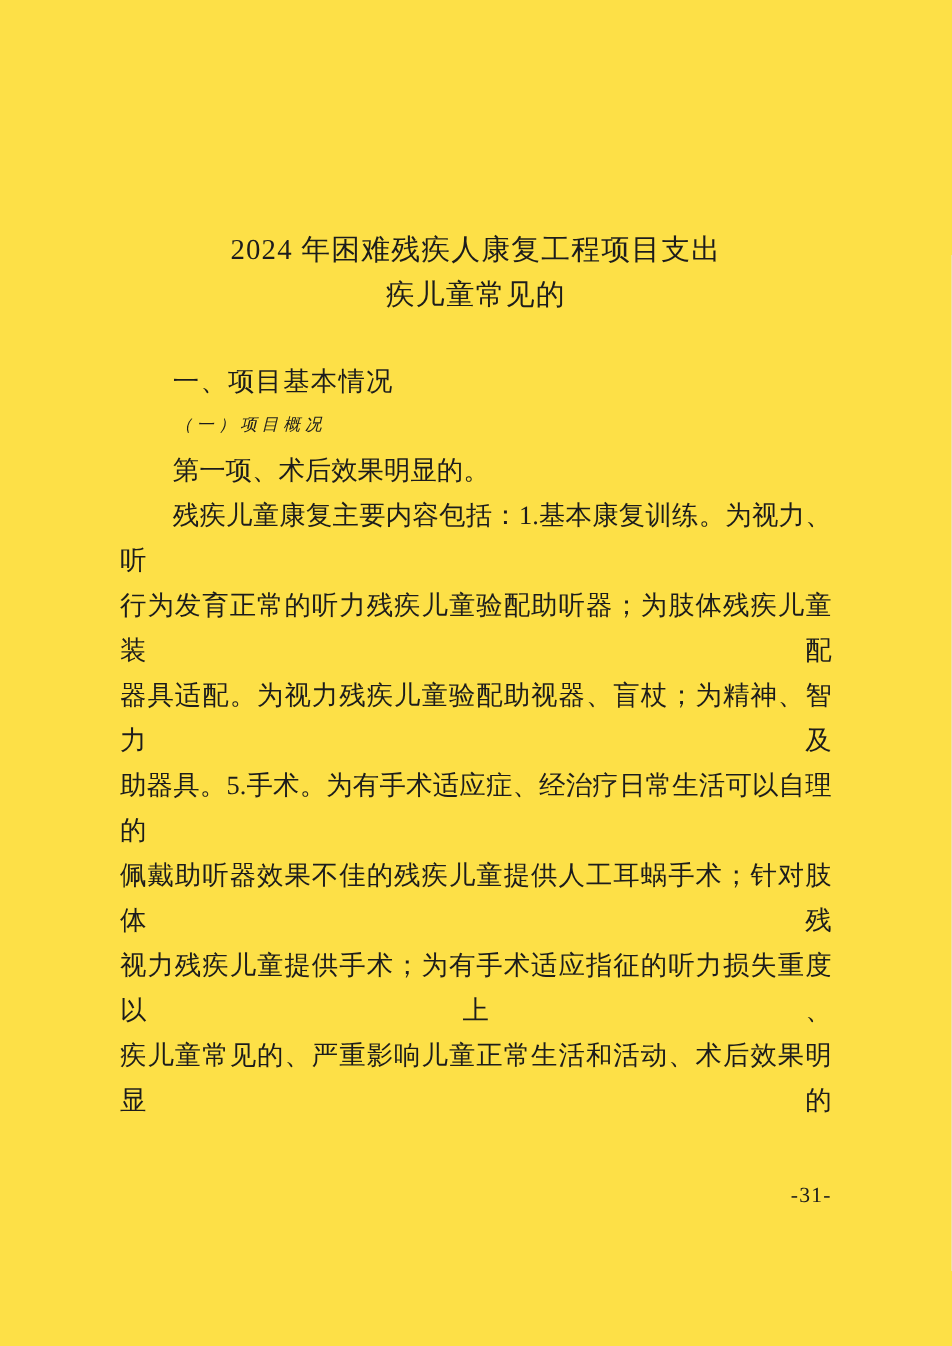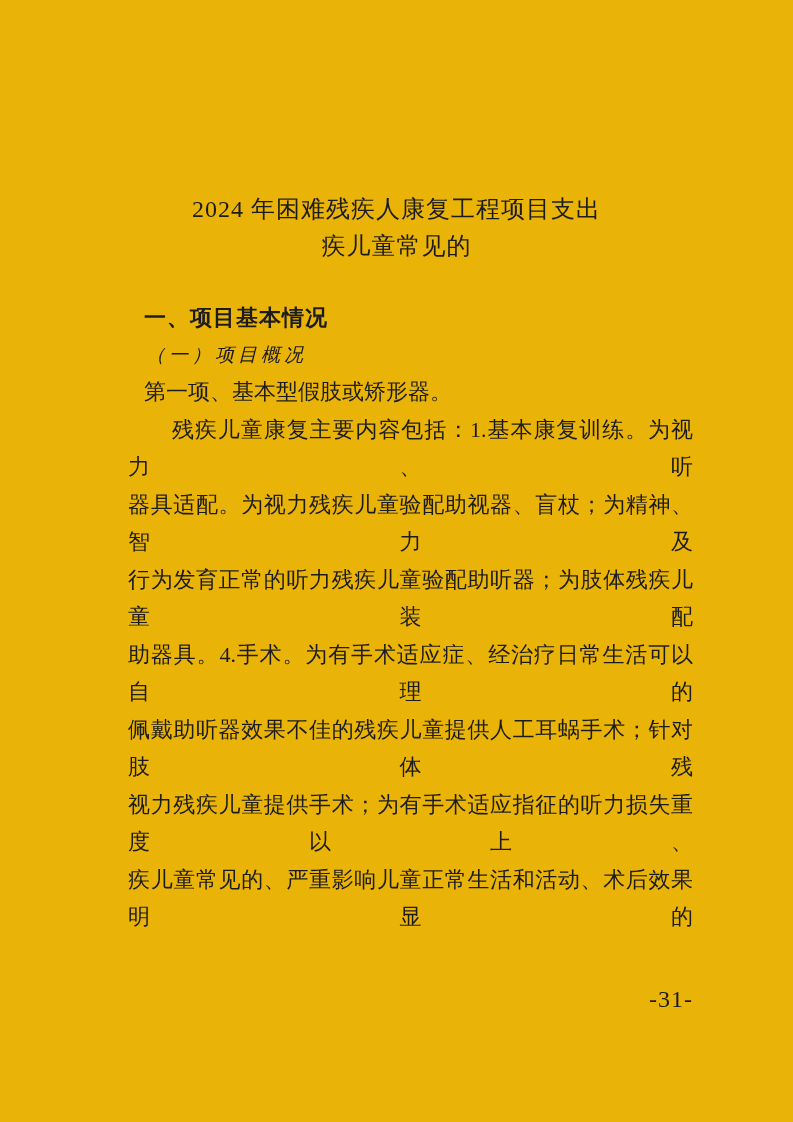--- a/index.html
+++ b/index.html
@@ -4,21 +4,21 @@
 <style>
   html, body {
     margin: 0;
     padding: 0;
     background: #e8e8e8;
   }
   .page {
     position: relative;
     width: 793px;
     height: 1122px;
-    background: #eab308;
+    background: #fde047;
     margin: 0 auto;
     overflow: hidden;
     color: #1c1c1c;
     font-family: "Liberation Serif", "DejaVu Serif", serif;
   }
   .content {
     position: absolute;
     left: 100px;
     top: 0;
     width: 593px;
@@ -29,77 +29,76 @@
     font-size: 24px;
     line-height: 37px;
     font-weight: 400;
     letter-spacing: 1px;
   }
   .section-heading {
     margin: 34px 0 0 0;
     padding-left: 44px;
     font-size: 22px;
     line-height: 37px;
-    font-weight: bold;
+    font-weight: normal;
     font-family: "Liberation Sans", "DejaVu Sans", sans-serif;
     letter-spacing: 1px;
   }
   .subsection-heading {
     margin: 0;
     padding-left: 46px;
-    font-size: 19px;
+    font-size: 14px;
     line-height: 37px;
     font-weight: 500;
     font-style: italic;
     letter-spacing: 4px;
   }
   .body-text {
     font-size: 22px;
   }
   .line {
     line-height: 37.5px;
     white-space: pre-wrap;
   }
   .jst {
     text-align: justify;
     text-align-last: justify;
     text-justify: inter-character;
-    margin-left: 28px;
   }
   .ind {
     text-indent: 44px;
   }
   .page-number {
     position: absolute;
     right: 100px;
     top: 986px;
-    font-size: 24px;
+    font-size: 18px;
     letter-spacing: 1px;
   }
 </style>
 </head>
 <body>
 
 <div class="page">
   <div class="content">
 
     <div class="doc-title">
       <div>2024 年困难残疾人康复工程项目支出</div>
       <div>疾儿童常见的</div>
     </div>
 
     <h2 class="section-heading">一、项目基本情况</h2>
     <h3 class="subsection-heading">（一）项目概况</h3>
 
     <div class="body-text">
-      <div class="line ind">第一项、基本型假肢或矫形器。</div>
+      <div class="line ind">第一项、术后效果明显的。</div>
       <div class="line ind jst">残疾儿童康复主要内容包括：1.基本康复训练。为视力、听</div>
+      <div class="line jst">行为发育正常的听力残疾儿童验配助听器；为肢体残疾儿童装配</div>
       <div class="line jst">器具适配。为视力残疾儿童验配助视器、盲杖；为精神、智力及</div>
-      <div class="line jst">行为发育正常的听力残疾儿童验配助听器；为肢体残疾儿童装配</div>
-      <div class="line jst">助器具。4.手术。为有手术适应症、经治疗日常生活可以自理的</div>
+      <div class="line jst">助器具。5.手术。为有手术适应症、经治疗日常生活可以自理的</div>
       <div class="line jst">佩戴助听器效果不佳的残疾儿童提供人工耳蜗手术；针对肢体残</div>
       <div class="line jst">视力残疾儿童提供手术；为有手术适应指征的听力损失重度以上、</div>
       <div class="line jst">疾儿童常见的、严重影响儿童正常生活和活动、术后效果明显的</div>
 
     </div>
 
   </div>
 
   <div class="page-number">-31-</div>
 </div>

